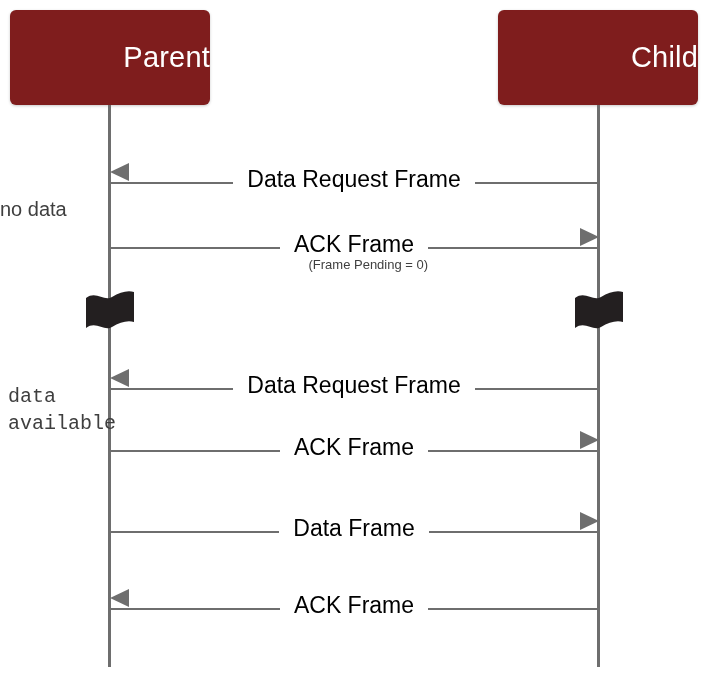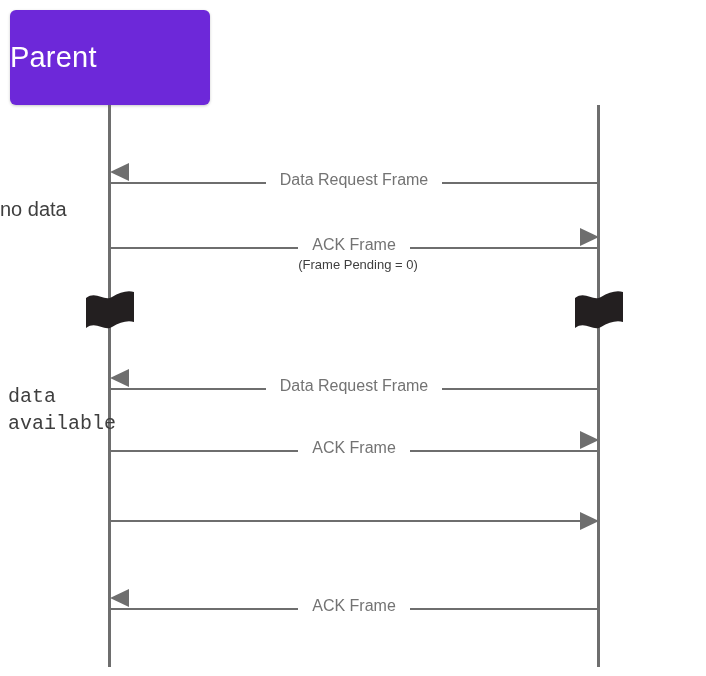--- a/index.html
+++ b/index.html
@@ -18,25 +18,25 @@
     overflow: hidden;
   }
 
   
   .participant {
     position: absolute;
     top: 10px;
     width: 200px;
     height: 95px;
     border-radius: 6px;
-    background: #6d28d9;
+    background: #7f1d1d;
     box-shadow: 0 1px 3px rgba(0,0,0,0.22);
     display: flex;
     align-items: center;
-    justify-content: flex-start;
+    justify-content: flex-end;
   }
   .participant.parent { left: 10px; }
   .participant.child  { left: 498px; }
   .participant-label {
     color: #ffffff;
     font-size: 29px;
     font-weight: 400;
     letter-spacing: 0.2px;
     line-height: 1;
   }
@@ -75,23 +75,23 @@
   }
   .msg-caption {
     flex: 0 0 auto;
     position: relative;
     padding: 0 14px;
     text-align: center;
     color: #3F3F3F;
     white-space: nowrap;
   }
   .msg-title {
-    font-size: 16px;
+    font-size: 23px;
     line-height: 23px;
-    color: #737373;
+    color: #000000;
     transform: translateY(-3px);
   }
   .msg-sub {
     position: absolute;
     left: 0;
     right: 0;
     top: 22px;
     font-size: 13px;
     line-height: 14px;
     color: #3F3F3F;
@@ -136,20 +136,23 @@
 </style>
 </head>
 <body>
 
 <div id="canvas">
 
   <div class="participant parent">
     <span class="participant-label">Parent</span>
   </div>
 
+  <div class="participant child">
+    <span class="participant-label">Child</span>
+  </div>
 
   <div class="lifeline parent"></div>
   <div class="lifeline child"></div>
 
   <div class="message" style="top:172px;">
     <div class="msg-row">
       <div class="msg-line"></div>
       <div class="msg-caption">
         <div class="msg-title">Data Request Frame</div>
       </div>
@@ -188,20 +191,23 @@
         <div class="msg-title">ACK Frame</div>
       </div>
       <div class="msg-line"></div>
     </div>
     <div class="arrowhead right"></div>
   </div>
 
   <div class="message" style="top:521px;">
     <div class="msg-row">
       <div class="msg-line"></div>
+      <div class="msg-caption">
+        <div class="msg-title">Data Frame</div>
+      </div>
       <div class="msg-line"></div>
     </div>
     <div class="arrowhead right"></div>
   </div>
 
   <div class="message" style="top:598px;">
     <div class="msg-row">
       <div class="msg-line"></div>
       <div class="msg-caption">
         <div class="msg-title">ACK Frame</div>

